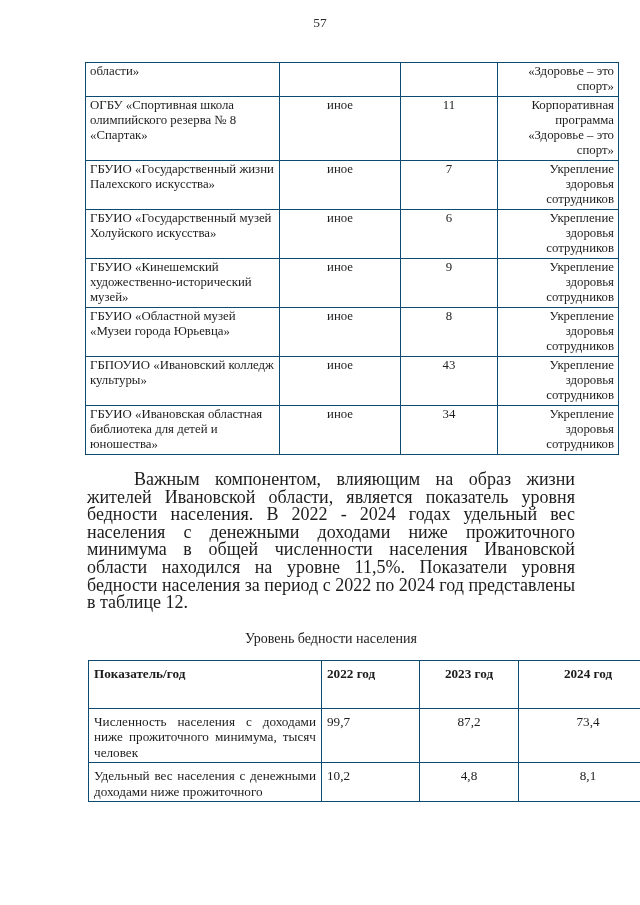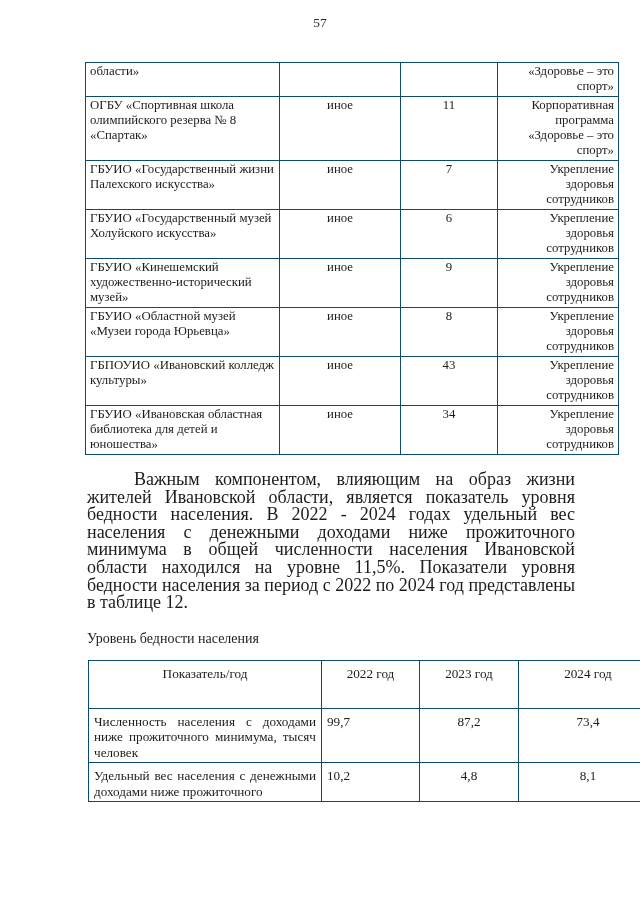--- a/index.html
+++ b/index.html
@@ -45,32 +45,32 @@
     color:#1c1c1c;
   }
   .tbl-caption{
     margin:14px 65px 0 87px;
     text-align:right;
     font-size:14px;
     line-height:17px;
   }
   .tbl-title{
     margin:18px 65px 0 87px;
-    text-align:left;
+    text-align:center;
     font-size:14px;
     line-height:17px;
   }
   
   .t2{margin:13px 0 0 88px;width:487px;}
   .t2 .c-ind{width:222px;text-align:left;}
   .t2 .c-y{width:87px;text-align:left;}
   .t2 .c-y3{width:88px;text-align:center;}
   .t2 .c-y4{width:90px;text-align:center;}
   .t2 td{font-size:13.2px;line-height:15.5px;padding:5px 5px 2px 5px;}
-  .t2 .hdr{text-align:center;}
+  .t2 .hdr{font-weight:bold;}
   .t2 .hdr-narrow{padding-left:24px;padding-right:24px;}
   .t2 .just{text-align:justify;}
 </style>
 </head>
 <body>
 
 <div class="page">
 
   <div class="pagenum">57</div>
 

